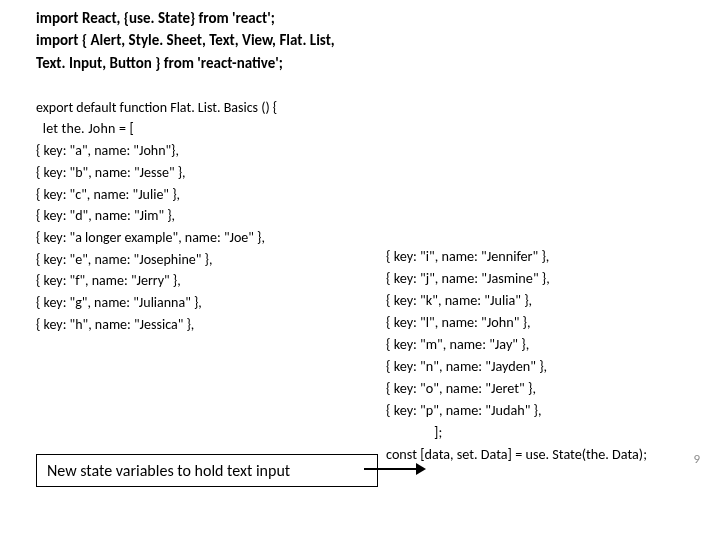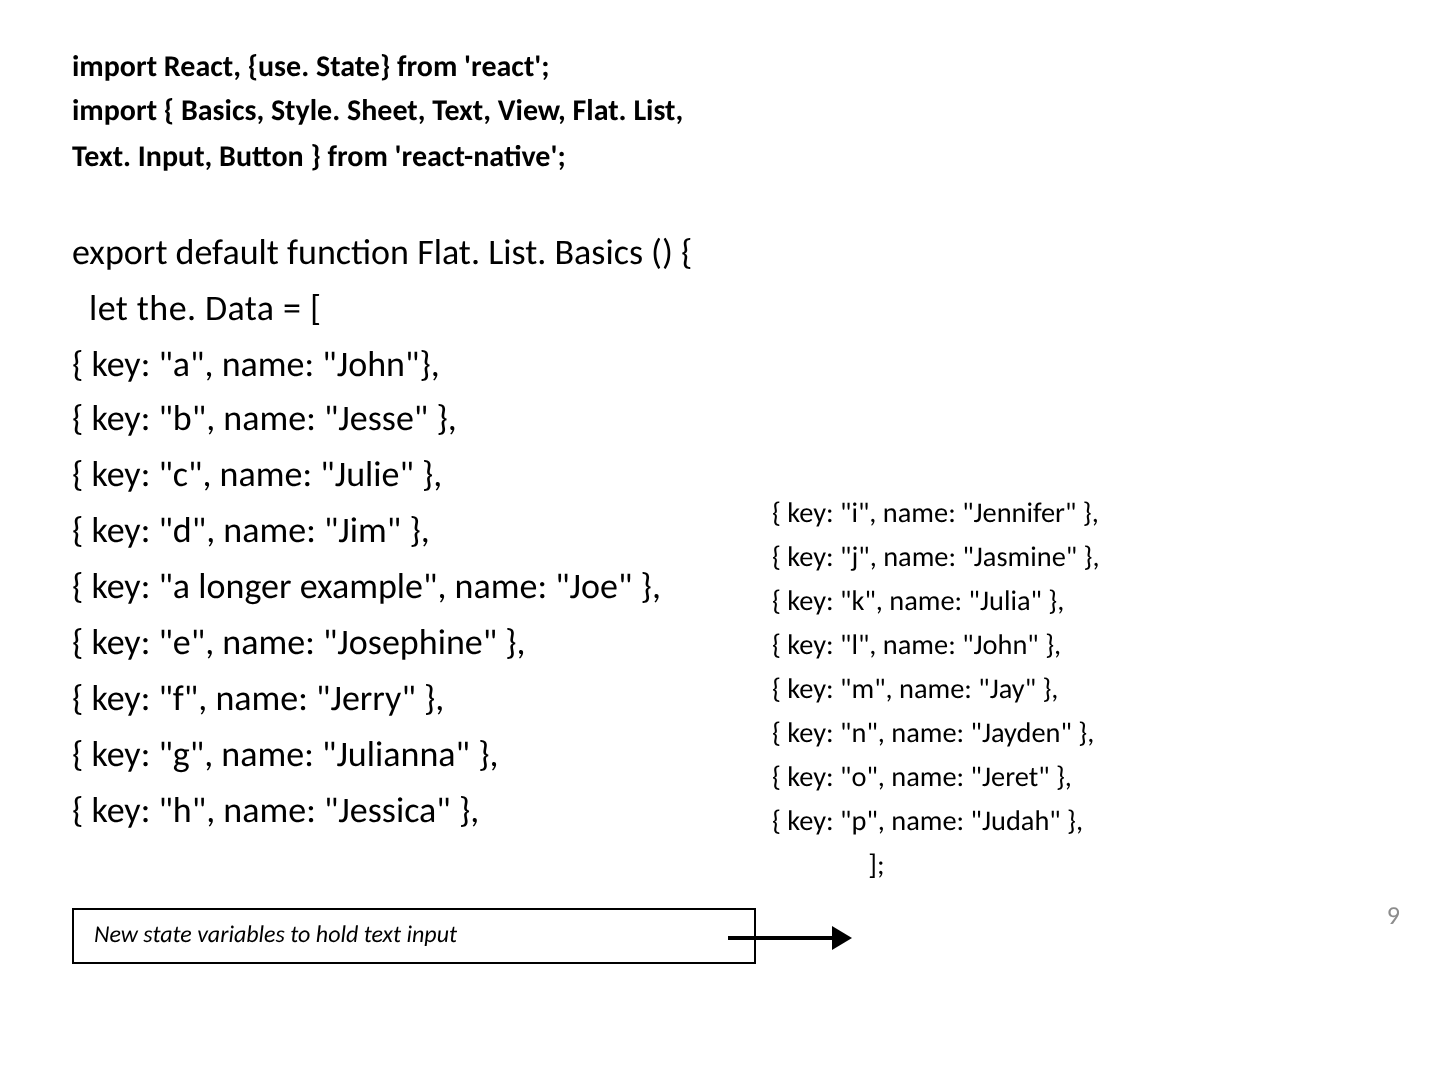--- a/index.html
+++ b/index.html
@@ -10,51 +10,50 @@
     background: #fff;
     font-family: Calibri, Arial, sans-serif;
     color: #000;
     position: relative;
   }
   .slide {
     width: 720px;
     height: 476px;
     position: relative;
     box-sizing: border-box;
-    padding: 24px 36px;
+    padding: 8px 36px;
   }
   .code-top {
     font-size: 15px;
     line-height: 1.35;
     font-weight: 700;
   }
   .code-top .line { margin-bottom: 2px; }
   .gap { height: 22px; }
   .code-left {
-    font-size: 18px;
+    font-size: 14px;
     line-height: 1.55;
   }
   .letspc { letter-spacing: 0.2px; }
   .code-right {
     position: absolute;
     left: 386px;
     top: 245px;
     font-size: 14.2px;
     line-height: 1.55;
   }
   .caption-box {
     position: absolute;
     left: 36px;
     top: 454px;
     width: 320px;
     border: 1px solid #000;
     padding: 6px 10px;
-    font-size: 12px;
+    font-size: 16px;
     background: #fff;
-    font-style: italic;
   }
   .arrow {
     position: absolute;
     left: 364px;
     top: 468px;
     width: 60px;
     height: 2px;
     background: #000;
   }
   .arrow::after {
@@ -75,29 +74,29 @@
     color: #8c8c8c;
   }
 </style>
 </head>
 <body>
 
 <div class="slide">
 
   <div class="code-top">
     <div class="line">import React, {use. State} from 'react';</div>
-    <div class="line">import { Basics, Style. Sheet, Text, View, Flat. List,</div>
+    <div class="line">import { Alert, Style. Sheet, Text, View, Flat. List,</div>
     <div class="line">Text. Input, Button } from 'react-native';</div>
   </div>
 
   <div class="gap"></div>
 
   <div class="code-left">
     <div>export default function Flat. List. Basics () {</div>
-    <div class="letspc" style="white-space:pre">  let the. Data = [</div>
+    <div class="letspc" style="white-space:pre">  let the. John = [</div>
     <div>{ key: "a", name: "John"},</div>
     <div>{ key: "b", name: "Jesse" },</div>
     <div>{ key: "c", name: "Julie" },</div>
     <div>{ key: "d", name: "Jim" },</div>
     <div>{ key: "a longer example", name: "Joe" },</div>
     <div>{ key: "e", name: "Josephine" },</div>
     <div>{ key: "f", name: "Jerry" },</div>
     <div>{ key: "g", name: "Julianna" },</div>
     <div>{ key: "h", name: "Jessica" },</div>
   </div>
@@ -105,20 +104,21 @@
   <div class="code-right">
     <div>{ key: "i", name: "Jennifer" },</div>
     <div>{ key: "j", name: "Jasmine" },</div>
     <div>{ key: "k", name: "Julia" },</div>
     <div>{ key: "l", name: "John" },</div>
     <div>{ key: "m", name: "Jay" },</div>
     <div>{ key: "n", name: "Jayden" },</div>
     <div>{ key: "o", name: "Jeret" },</div>
     <div>{ key: "p", name: "Judah" },</div>
     <div style="white-space:pre">               ];</div>
+    <div>const [data, set. Data] = use. State(the. Data);</div>
   </div>
 
   <div class="caption-box">
     <span>New state variables to hold text input</span>
   </div>
 
   <div class="arrow"></div>
 
   <div class="page-num">9</div>
 </div>

